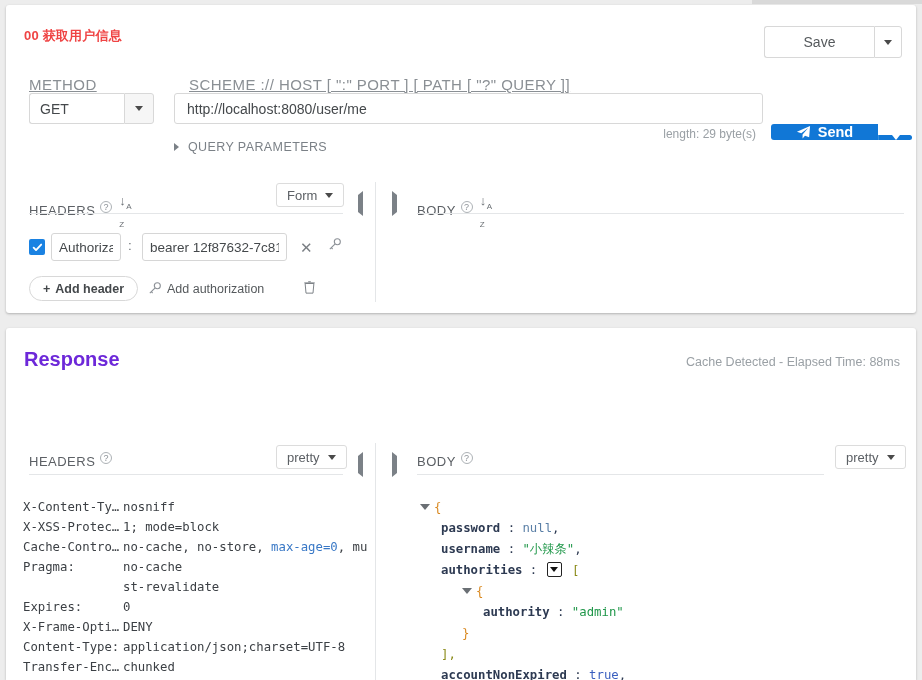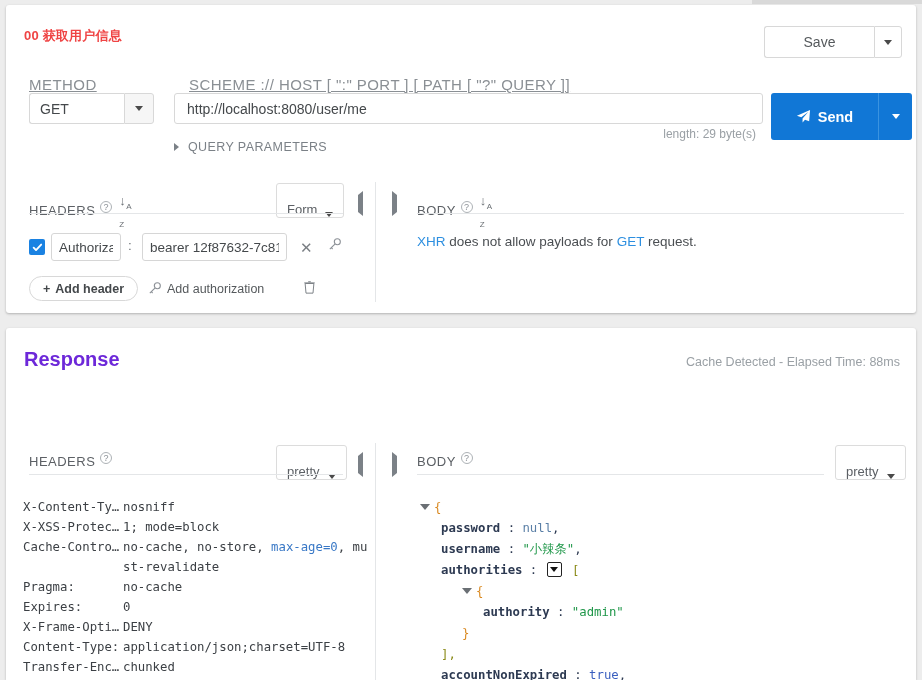--- a/index.html
+++ b/index.html
@@ -75,21 +75,21 @@
   #url-input {
     position: absolute; left: 168px; top: 88px;
     width: 589px; height: 31px;
     border: 1px solid #d8d8d8; border-radius: 3px;
     padding: 0 12px; font-size: 14px; color: #44484b;
     font-family: "Liberation Sans", sans-serif;
     background: #fff; outline: none;
   }
   .send-group {
     position: absolute; left: 765px; top: 88px;
-    display: flex; height: 47px;
+    display: flex; height: 47px; align-items: flex-end;
   }
   .send-btn {
     width: 107px; background: #1177d6; border: none;
     border-radius: 3px 0 0 3px; color: #fff; font-size: 14.5px; font-weight: bold;
     display: flex; align-items: center; justify-content: center; gap: 7px;
     cursor: pointer; font-family: "Liberation Sans", sans-serif;
   }
   .send-caret {
     width: 34px; background: #1177d6; border: none; border-left: 1px solid #3a93e0;
     border-radius: 0 3px 3px 0; display: flex; align-items: center; justify-content: center;
@@ -118,23 +118,23 @@
     display: inline-block; width: 12px; height: 12px; border-radius: 50%;
     border: 1px solid #adb2b6; color: #8b9096; font-size: 9px;
     line-height: 11px; text-align: center; margin-left: 5px; vertical-align: super;
     position: relative; top: -4px;
   }
   .sort-icon { margin-left: 7px; font-size: 13px; color: #6a6f74; }
   .underline {
     position: absolute; height: 1px; background: #e4e6e8;
   }
   .sel-box {
-    position: absolute; height: 35px; padding: 0 10px;
+    position: absolute; height: 24px; padding: 0 10px;
     border: 1px solid #dcdcdc; border-radius: 3px; background: #fff;
-    display: flex; align-items: flex-end; gap: 8px;
+    display: flex; align-items: center; gap: 8px;
     font-size: 13px; color: #5c6065; cursor: pointer;
   }
   .divider-v { position: absolute; width: 1px; background: #e4e6e8; }
   .arrow-btn { position: absolute; cursor: pointer; }
 
   
   .chk {
     position: absolute; left: 23px; top: 234px;
     width: 16px; height: 16px; border-radius: 2px; background: #1a82e2;
     display: flex; align-items: center; justify-content: center;
@@ -338,23 +338,20 @@
 
     <div class="arrow-btn" style="left:386px; top:190px;">
       <span class="tri-right"></span>
     </div>
     <div class="panel-head" style="left:411px; top:188px;">
       <span>BODY</span>
       <span class="q-icon">?</span>
       <span class="sort-icon">↓<sub style="font-size:8px">A<br>Z</sub></span>
     </div>
     <div class="underline" style="left:411px; top:208px; width:487px;"></div>
-    <div id="xhr-note">
-      <span class="lnk">XHR</span><span> does not allow payloads for </span><span class="lnk">GET</span><span> request.</span>
-    </div>
   </div>
 
   <div class="card" id="response-card">
     <div id="response-title">Response</div>
     <div id="cache-note">Cache Detected - Elapsed Time: 88ms</div>
 
 
     <div class="panel-head" style="left:23px; top:126px;">
       <span>HEADERS</span>
       <span class="q-icon">?</span>
@@ -390,26 +387,26 @@
       </div>
       <div class="hdr-row">
         <span class="hdr-name">X-XSS-Protec…</span>
         <span class="hdr-value">1; mode=block</span>
       </div>
       <div class="hdr-row">
         <span class="hdr-name">Cache-Contro…</span>
         <span class="hdr-value">no-cache, no-store, <span class="hl-blue">max-age=0</span>, mu</span>
       </div>
       <div class="hdr-row">
+        <span class="hdr-name">Pragma:</span>
+        <span class="hdr-value">no-cache</span>
+      </div>
+      <div class="hdr-row">
         <span class="hdr-name"></span>
         <span class="hdr-value">st-revalidate</span>
-      </div>
-      <div class="hdr-row">
-        <span class="hdr-name">Pragma:</span>
-        <span class="hdr-value">no-cache</span>
       </div>
       <div class="hdr-row">
         <span class="hdr-name">Expires:</span>
         <span class="hdr-value">0</span>
       </div>
       <div class="hdr-row">
         <span class="hdr-name">X-Frame-Opti…</span>
         <span class="hdr-value">DENY</span>
       </div>
       <div class="hdr-row">

